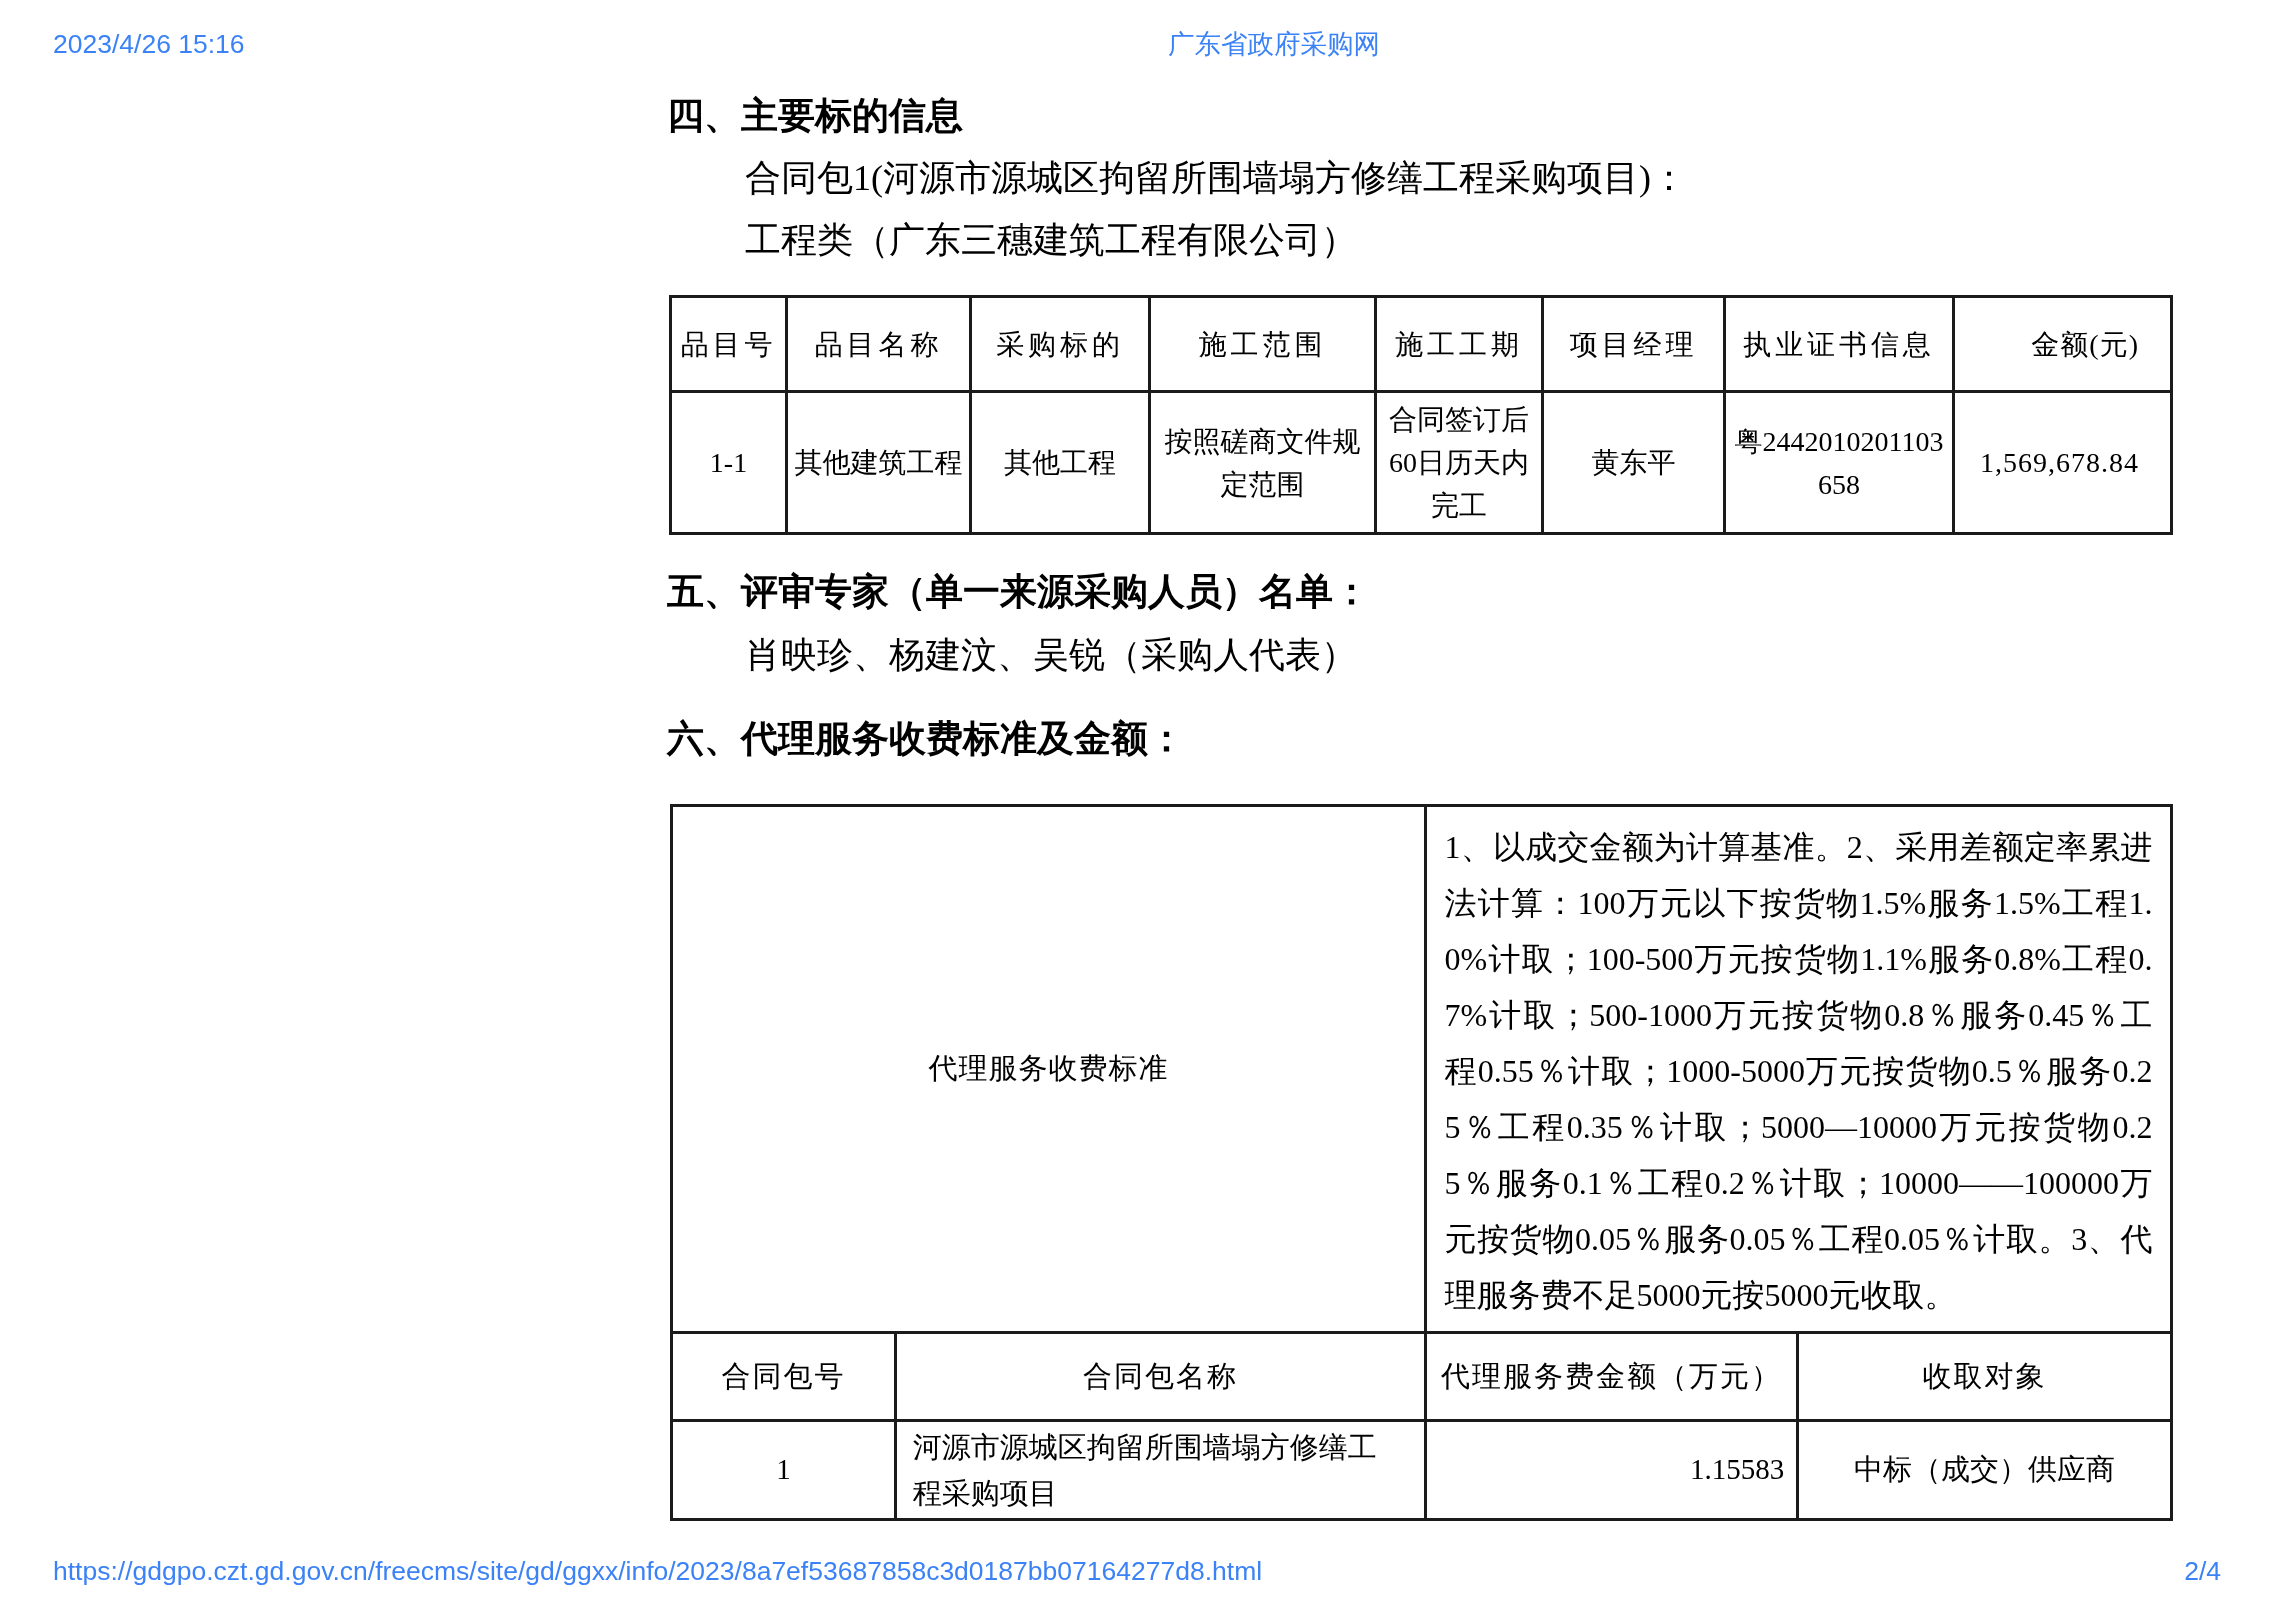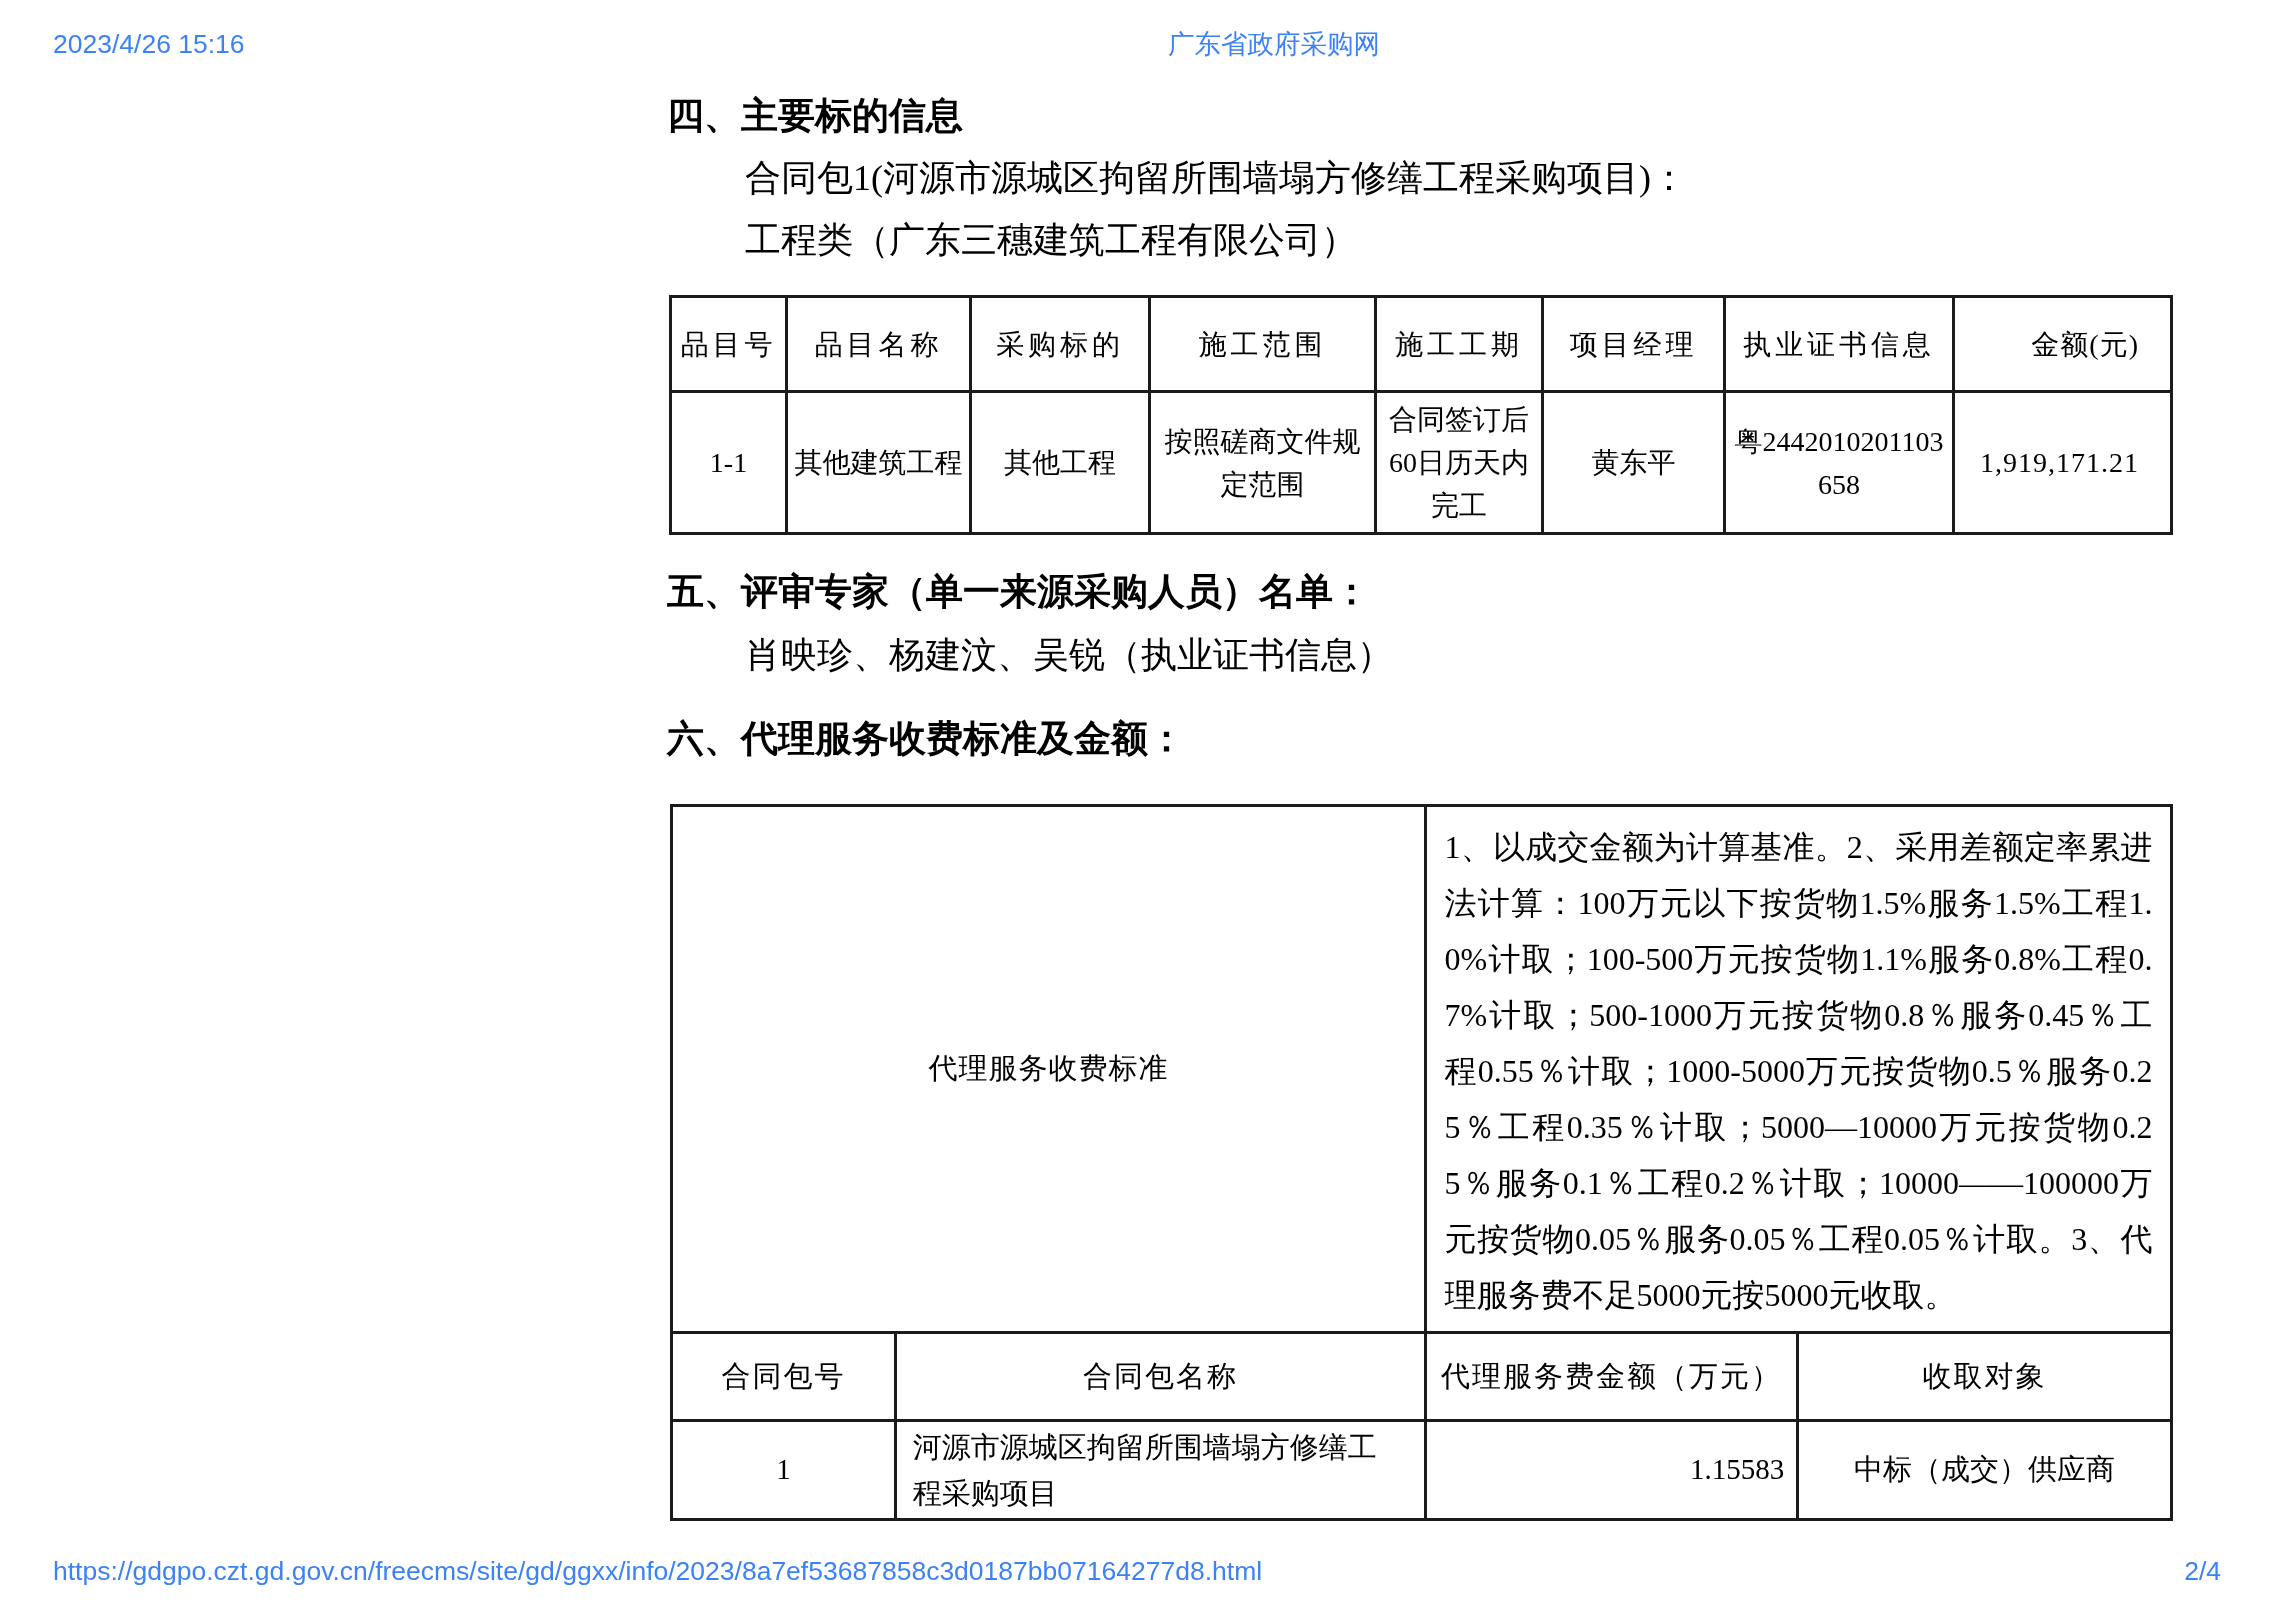--- a/index.html
+++ b/index.html
@@ -122,27 +122,27 @@
     <th class="num-right">金额(元)</th>
   </tr>
   <tr class="items-data">
     <td>1-1</td>
     <td>其他建筑工程</td>
     <td>其他工程</td>
     <td>按照磋商文件规定范围</td>
     <td>合同签订后60日历天内完工</td>
     <td>黄东平</td>
     <td class="breakall">粤2442010201103658</td>
-    <td class="num-right">1,919,171.21</td>
+    <td class="num-right">1,569,678.84</td>
   </tr>
 </tbody>
   </table>
 
 <div class="sec-heading" id="sec5-heading">五、评审专家（单一来源采购人员）名单：</div>
-<div class="para" id="names-line">肖映珍、杨建汶、吴锐（执业证书信息）</div>
+<div class="para" id="names-line">肖映珍、杨建汶、吴锐（采购人代表）</div>
 
 <div class="sec-heading" id="sec6-heading">六、代理服务收费标准及金额：</div>
 
 <table id="fee-table">
   <colgroup>
     <col style="width:224px">
       <col style="width:530px">
       <col style="width:372px">
       <col style="width:374px">
   </colgroup>

